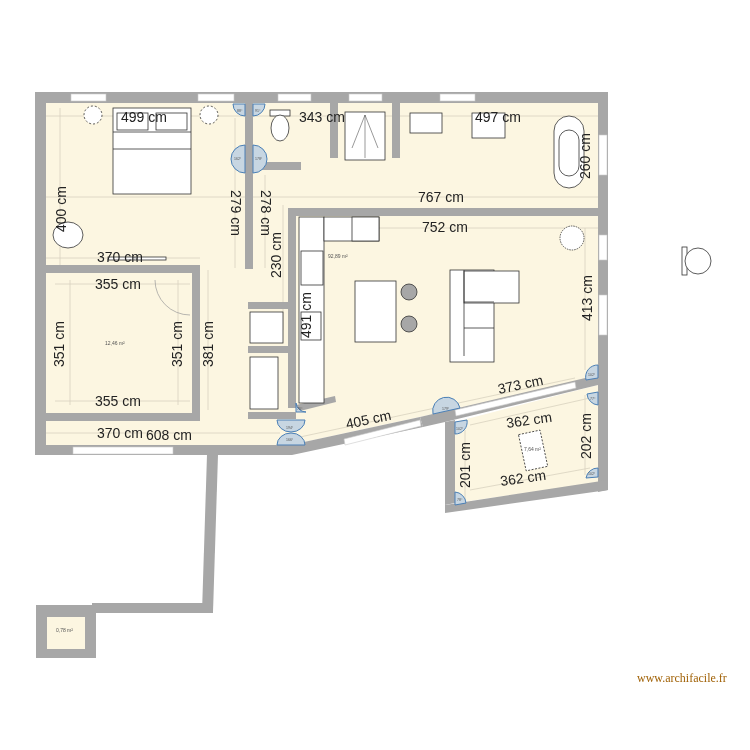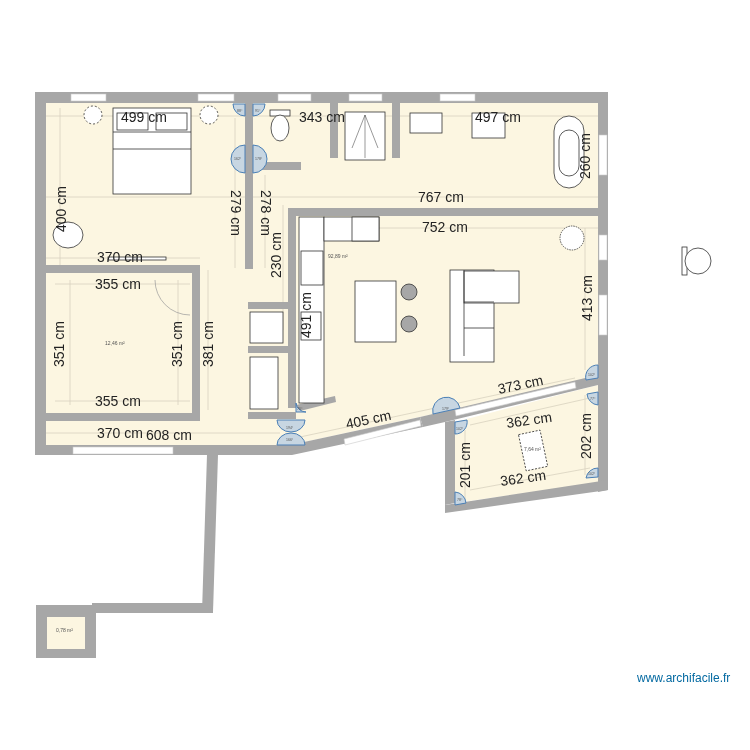--- a/index.html
+++ b/index.html
@@ -1,21 +1,21 @@
 <!DOCTYPE html>
 <html><head>
 <meta charset="utf-8">
 <style>
   html, body { margin: 0; padding: 0; background: #ffffff; }
   body { width: 750px; height: 750px; position: relative; overflow: hidden; font-family: "Liberation Sans", sans-serif; }
   svg { position: absolute; left: 0; top: 0; }
   .dim { font-family: "Liberation Sans", sans-serif; font-size: 14px; fill: #222; }
   .area { font-family: "Liberation Sans", sans-serif; font-size: 5px; fill: #555; }
   .ang { font-family: "Liberation Sans", sans-serif; font-size: 3.5px; fill: #555; }
-  .watermark { position: absolute; left: 637px; top: 671px; font-size: 12px; color: #0369a1; font-family: Liberation Sans, sans-serif; }
+  .watermark { position: absolute; left: 637px; top: 671px; font-size: 12px; color: #a16207; font-family: Liberation Serif, serif; }
 </style>
 </head>
 <body>
 
 <svg width="750" height="750" viewBox="0 0 750 750">
 
   <g fill="#fcf6e1">
     <polygon points="45,103 598,103 598,375 585,379 420,417 290,445 45,445"></polygon>
     <polygon points="455,422 598,385 598,483 455,503"></polygon>
     <rect x="47" y="617" width="38" height="32"></rect>

